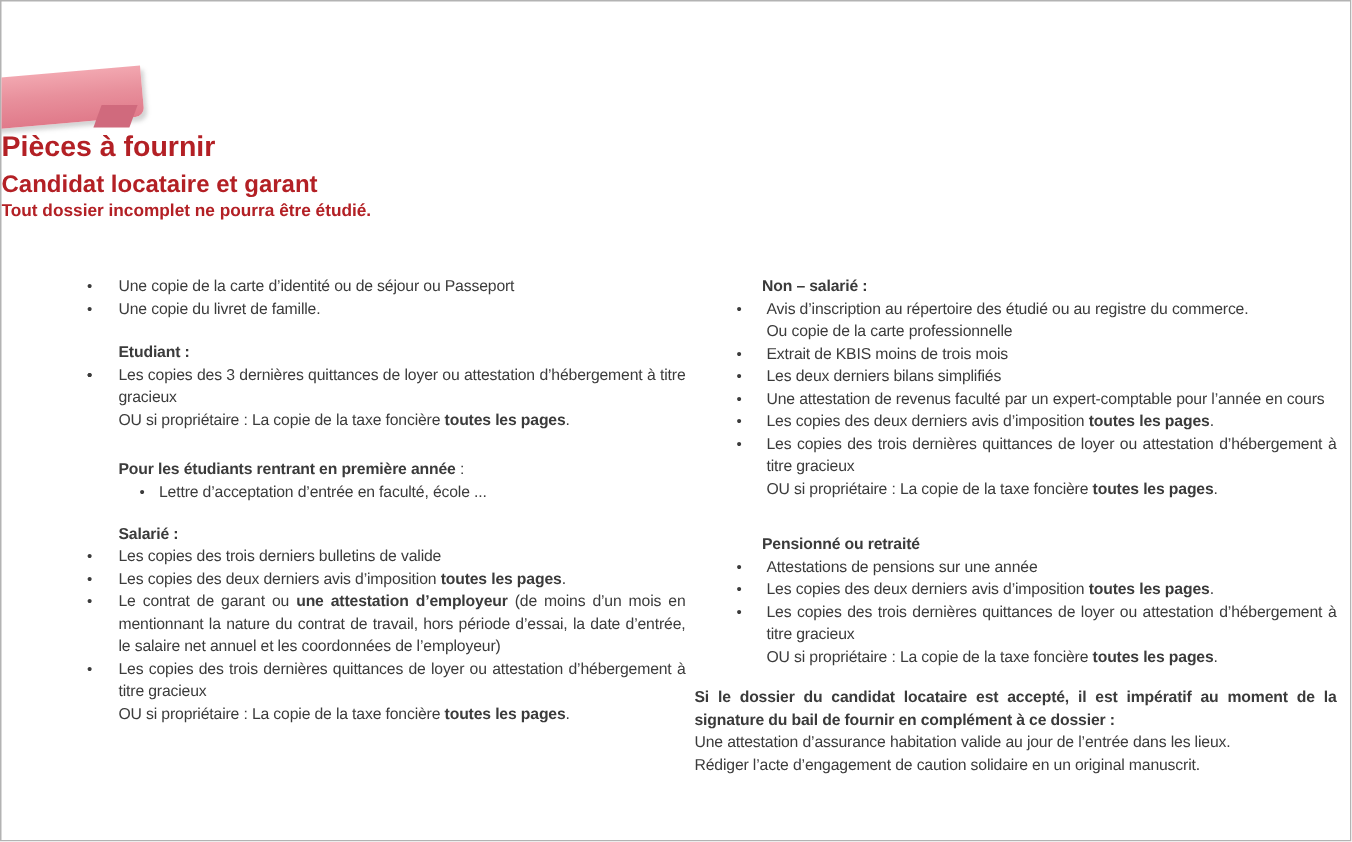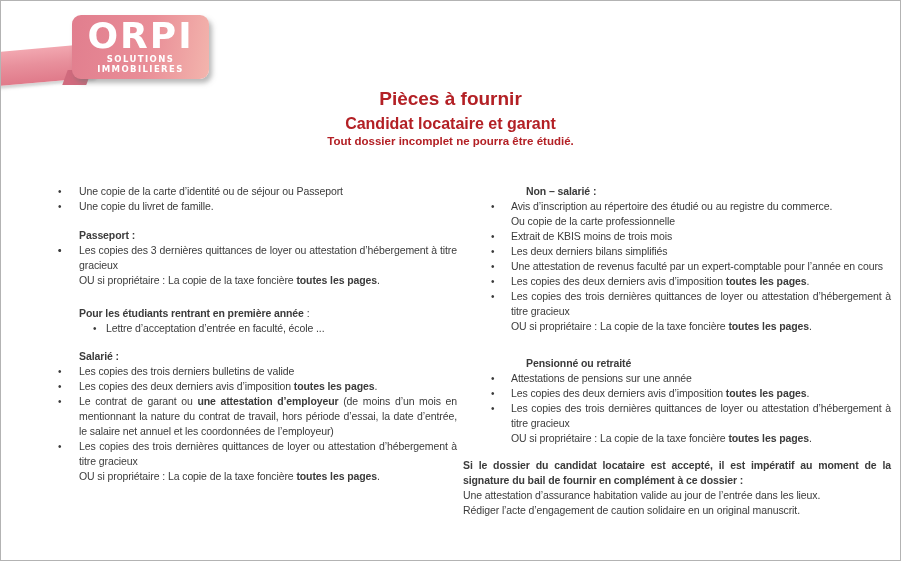--- a/index.html
+++ b/index.html
@@ -40,33 +40,33 @@
   .brand{
     color:#fff;font-weight:bold;font-size:36px;line-height:42px;
     letter-spacing:2px;font-family:"DejaVu Sans",sans-serif;
   }
   .tagline{
     color:#fff;font-size:8.5px;font-weight:bold;letter-spacing:1.4px;
     margin-top:-3px;font-family:"DejaVu Sans",sans-serif;
   }
 
   
-  .header{position:absolute;top:86px;left:0;width:100%;text-align:center;color:var(--red);}
+  .header{position:absolute;top:86px;left:0;width:100%;color:var(--red);}
   .title{font-size:19px;font-weight:bold;line-height:24px;}
   .sub{font-size:16px;font-weight:bold;margin-top:4px;}
   .warn{font-size:11.5px;font-weight:bold;margin-top:2px;}
 
   
   .col{position:absolute;top:183px;font-size:10.5px;line-height:15px;letter-spacing:-0.1px;}
   #col-left{left:37px;width:419px;}
   #col-right{left:462px;width:428px;}
 
   .section-heading{font-weight:normal;}
   #col-left .section-heading{margin-left:41px;}
-  #col-right .section-heading{margin-left:63px;}
+  #col-right .section-heading{margin-left:45px;}
   .section-heading.flush{margin-left:0;}
 
   #col-left .section + .section{margin-top:14px;}
   #col-left .section:nth-child(3){margin-top:18px;}
   #col-left .section:nth-child(4){margin-top:13px;}
   #col-right .section + .section{margin-top:22px;}
   #col-right .section.para{margin-top:12px;}
 
   .item{position:relative;padding-left:41px;text-align:justify;}
   #col-right .item{padding-left:48px;}
@@ -82,39 +82,35 @@
   b{font-weight:bold;}
 </style>
 </head>
 <body>
 
 <div class="page">
 
   <div class="logo">
     <div class="band"></div>
     <div class="band-fold"></div>
-    <div class="card">
-      <div class="brand">ORPI</div>
-      <div class="tagline">SOLUTIONS IMMOBILIERES</div>
-    </div>
   </div>
 
   <div class="header">
     <div class="title">Pièces à fournir</div>
     <div class="sub">Candidat locataire et garant</div>
     <div class="warn">Tout dossier incomplet ne pourra être étudié.</div>
   </div>
 
   <div class="col" id="col-left">
       <div class="section">
         <div class="item"><span class="dot">•</span><span class="txt"><span>Une copie de la carte d’identité ou de séjour ou Passeport</span></span></div>
         <div class="item"><span class="dot">•</span><span class="txt"><span>Une copie du livret de famille.</span></span></div>
       </div>
       <div class="section">
-        <div class="section-heading"><b>Passeport :</b></div>
+        <div class="section-heading"><b>Etudiant :</b></div>
         <div class="item"><span class="dot">•</span></div>
         <div class="item"><span class="dot">•</span><span class="txt"><span>Les copies des 3 dernières quittances de loyer ou attestation d’hébergement à titre gracieux</span></span><div class="sub-line"><span>OU si propriétaire : La copie de la taxe foncière </span><b>toutes les pages</b><span>.</span></div></div>
       </div>
       <div class="section">
         <div class="section-heading flush"><b>Pour les étudiants rentrant en première année</b><span> :</span></div>
         <div class="item deep"><span class="dot">•</span><span class="txt"><span>Lettre d’acceptation d’entrée en faculté, école ...</span></span></div>
       </div>
       <div class="section">
         <div class="section-heading"><b>Salarié :</b></div>
         <div class="item"><span class="dot">•</span><span class="txt"><span>Les copies des trois derniers bulletins de valide</span></span></div>

